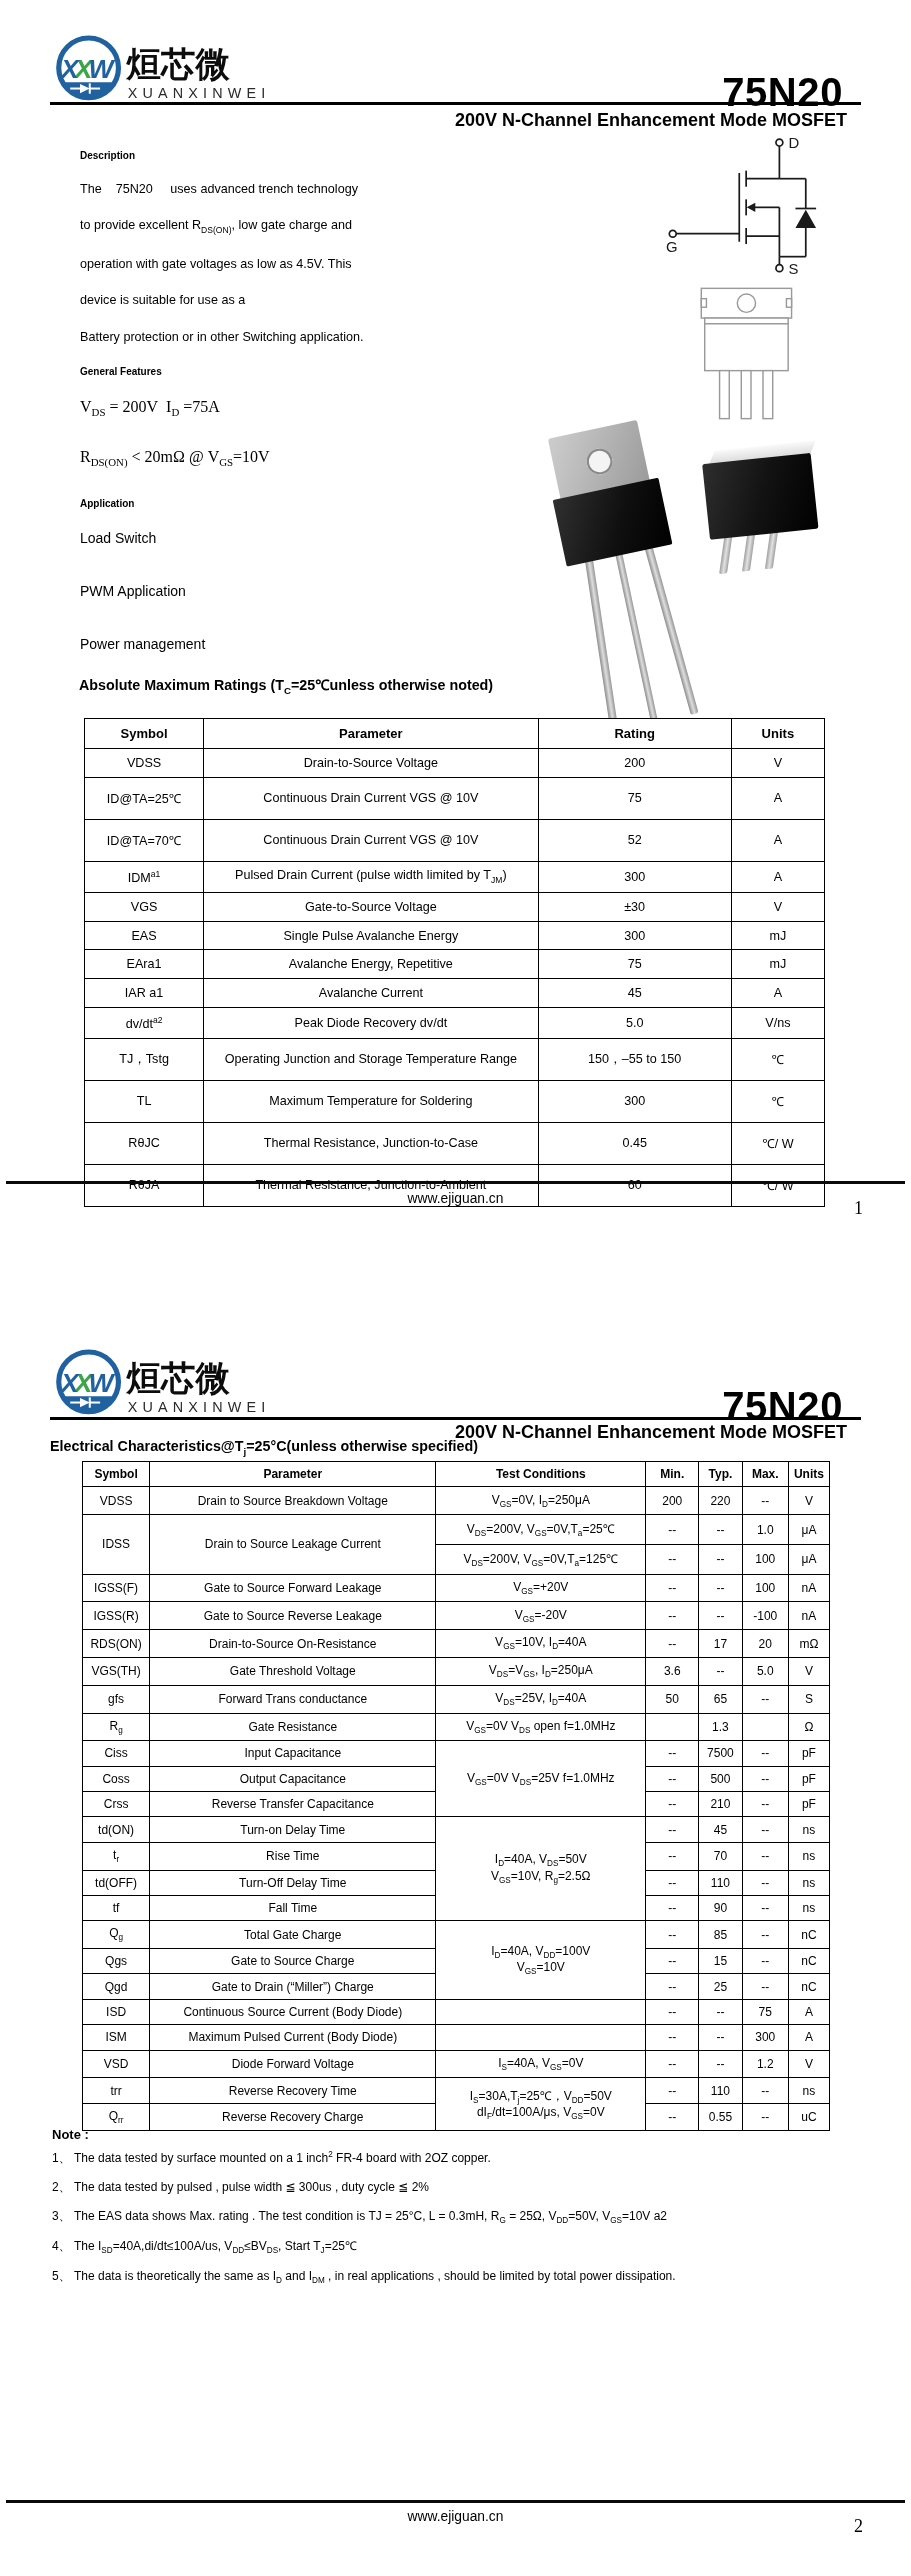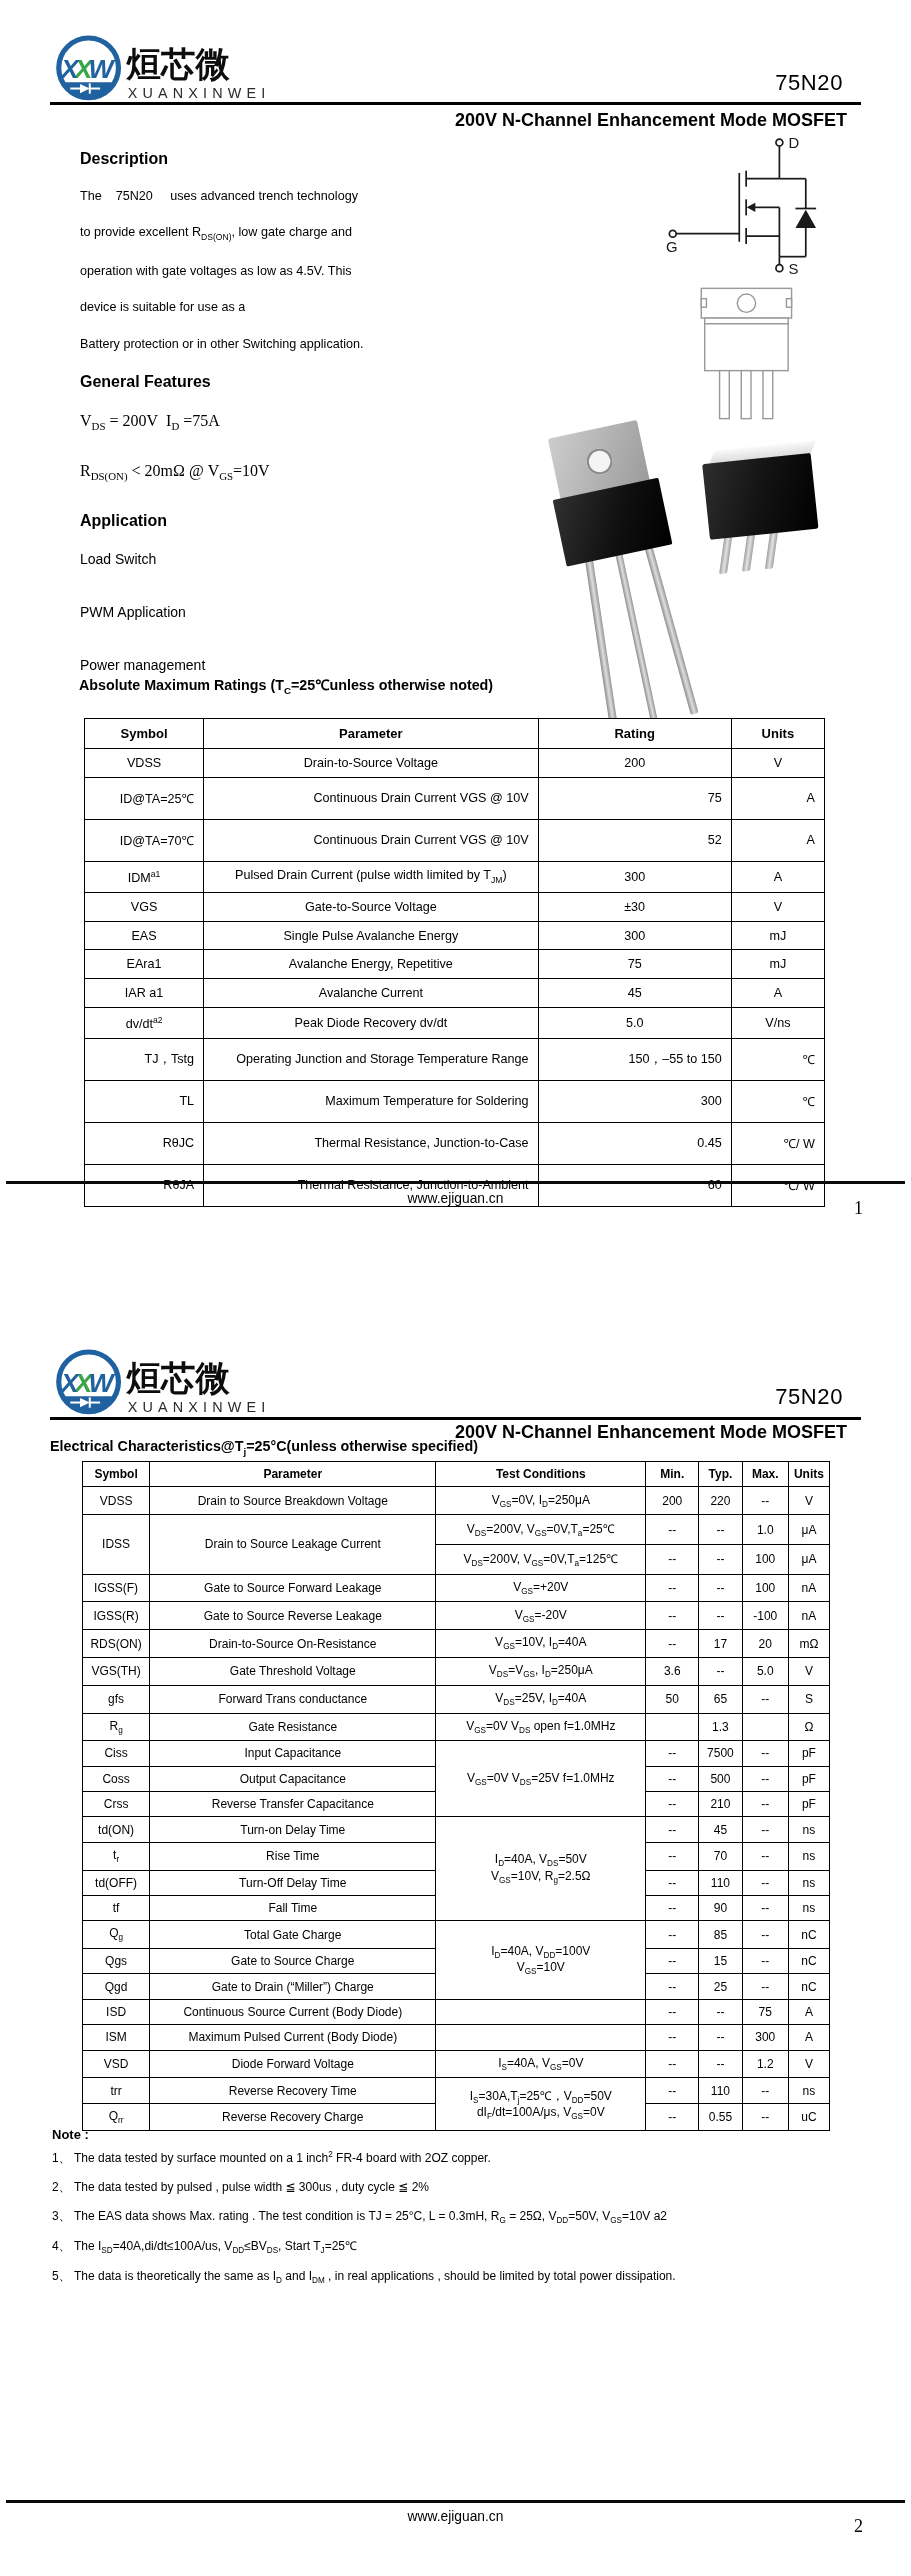--- a/index.html
+++ b/index.html
@@ -3,27 +3,27 @@
 <meta charset="utf-8">
 <style>
   html,body{margin:0;padding:0;}
   body{width:911px;height:2576px;background:#fff;color:#000;
        font-family:"Liberation Sans",sans-serif;position:relative;}
   .sheet{position:absolute;left:0;width:911px;height:1288px;overflow:hidden;background:#fff;}
   #sheet1{top:0;} #sheet2{top:1288px;}
 
   
   .logo{position:absolute;}
-  .part-number{position:absolute;right:68px;font-size:22px;font-weight:normal;letter-spacing:0.6px;margin-left:32px;}
+  .part-number{position:absolute;right:68px;font-size:40px;font-weight:bold;letter-spacing:0.6px;margin-left:32px;}
   .head-rule{position:absolute;left:50px;right:50px;height:2.9px;background:#000;}
   .subtitle{position:absolute;right:64px;font-size:18px;font-weight:bold;}
 
   
   .leftcol{position:absolute;left:80px;top:150px;width:448px;white-space:nowrap;}
-  .sec-h{font-size:16px;font-weight:bold;margin:0 0 20.7px 0;}
+  .sec-h{font-size:10px;font-weight:bold;margin:0 0 20.7px 0;}
   .bodyline{font-size:12.6px;margin:0 0 22.4px 0;}
   .featline{font-size:16px;margin:0 0 30px 0;font-family:Liberation Serif, serif;}
   .app-h{margin-top:19.5px;}
   .appline{font-size:14px;margin:12px 0 37px 0;}
   sub{font-size:68%;} sup{font-size:68%;}
 
   
   .mosfet-svg{position:absolute;left:659px;top:135px;}
   .outline-svg{position:absolute;left:691px;top:286px;}
   .to220{position:absolute;left:569px;top:426px;width:109px;transform:rotate(-12deg);}
@@ -48,21 +48,21 @@
       border-radius:0 0 1.7px 1.7px;transform:skewX(-14deg);}
 
   
   .tbl-h{position:absolute;font-size:14.3px;font-weight:bold;white-space:nowrap;}
   table.ds{position:absolute;border-collapse:collapse;table-layout:fixed;background:#fff;}
   .ds th,.ds td{border:1.7px solid #000;text-align:center;vertical-align:middle;
       font-size:12.6px;padding:5.7px 3.4px;overflow:hidden;}
   .ds th{font-size:13px;font-weight:bold;padding:6.9px 3.4px;}
   #amr-table{left:84px;top:718px;width:741px;}
   #amr-table td{padding:6.9px 3.4px;}
-  #amr-table tr.tall td{padding:12px 9px;text-align:right;}
+  #amr-table tr.tall td{padding:12px 9px;}
   #ec-table{left:82px;top:173px;width:748px;}
   #ec-table th,#ec-table td{font-size:12px;padding:5.2px 2.3px;}
 
   
   .notes{position:absolute;left:52px;top:839px;width:815px;}
   .note-h{font-size:13px;font-weight:bold;margin:0 0 8px 0;}
   .note-line{font-size:12px;margin:0 0 12px 0;white-space:nowrap;}
 
   
   .foot-rule{position:absolute;left:5.7px;right:5.7px;height:3.4px;background:#0a0a0a;}

